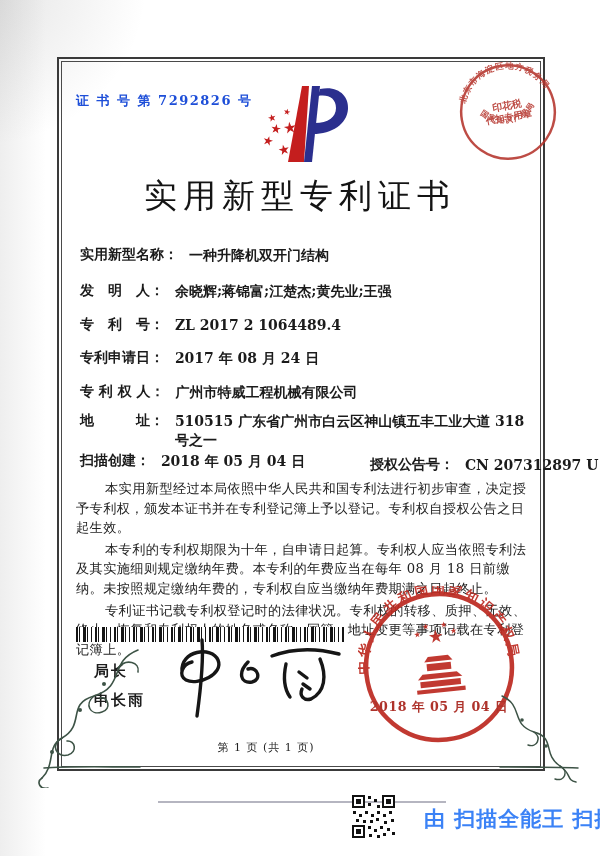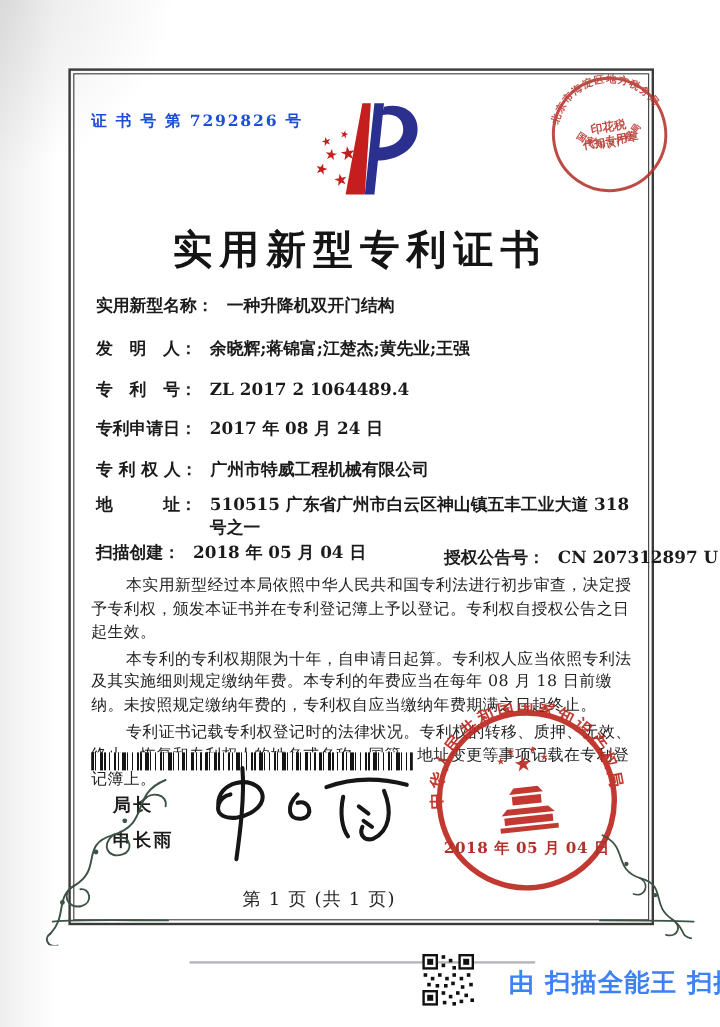--- a/index.html
+++ b/index.html
@@ -13,22 +13,22 @@
     background:linear-gradient(90deg, rgba(90,90,90,.10), rgba(0,0,0,0));pointer-events:none;}
 
   .frame{position:absolute;left:57px;top:57px;width:484px;height:710px;border:2px solid #3a3a3a;}
   .frame-inner{position:absolute;left:2px;top:2px;right:2px;bottom:2px;border:1px solid #4a4a4a;}
 
   .cert-no{position:absolute;left:76px;top:92px;font-size:13px;font-weight:700;letter-spacing:1.5px;color:#1d4ed8;}
 
   .sipo-logo{position:absolute;left:246px;top:84px;width:106px;height:84px;}
   .tax-stamp{position:absolute;left:456px;top:60px;width:104px;height:104px;opacity:.88;}
 
-  .title{position:absolute;left:0;right:0;top:170px;margin:16px;text-align:center;
-    font-size:33px;font-weight:700;letter-spacing:6px;color:#141414;}
+  .title{position:absolute;left:0;right:0;top:170px;margin:4px;text-align:center;
+    font-size:33px;font-weight:400;letter-spacing:6px;color:#141414;}
 
   .fields{position:absolute;left:80px;top:0;width:460px;}
   .row{position:absolute;left:0;font-size:14px;font-weight:700;color:#1b1b1b;white-space:nowrap;}
   .row .lbl{display:inline-block;vertical-align:top;}
   .row .val{display:inline-block;vertical-align:top;margin-left:6px;white-space:normal;max-width:352px;line-height:19px;}
   .row-name{top:246px}.row-inventors{top:282px}.row-patno{top:316px}
   .row-filing{top:349px}.row-patentee{top:383px}.row-address{top:412px}
   .row-grant{top:452px}
   .grant2{position:absolute;left:250px;top:4px;white-space:nowrap;margin-left:40px;}
 
@@ -40,21 +40,21 @@
     background:repeating-linear-gradient(90deg,#141414 0 2px,#fff 2px 3px,#141414 3px 4px,#fff 4px 7px,
     #141414 7px 10px,#fff 10px 11px,#141414 11px 12px,#fff 12px 15px,#141414 15px 16px,#fff 16px 19px);}
 
   .sig-title{position:absolute;left:94px;top:662px;font-size:15px;font-weight:700;letter-spacing:2px;}
   .sig-name{position:absolute;left:94px;top:691px;font-size:15px;font-weight:700;letter-spacing:2px;}
   .signature{position:absolute;left:168px;top:633px;width:180px;height:88px;}
 
   .office-seal{position:absolute;left:358px;top:586px;width:162px;height:162px;opacity:.93;}
 
   .page-no{position:absolute;left:120px;top:740px;width:292px;text-align:center;
-    font-size:15px;color:#242424;letter-spacing:1px;}
+    font-size:11px;color:#242424;letter-spacing:1px;}
 
   .flourish-bl{position:absolute;left:34px;top:640px;width:108px;height:148px;}
   .flourish-br{position:absolute;left:498px;top:690px;width:88px;height:94px;}
 
   .scan-line{position:absolute;left:158px;top:801px;width:288px;height:2px;background:#b5b5c0;}
   .qr{position:absolute;left:351px;top:794px;width:45px;height:45px;}
   .scan-credit{position:absolute;left:424px;top:805px;font-size:21px;font-weight:600;
     color:#3b82f6;letter-spacing:1px;white-space:nowrap;}
 </style>
 </head>

